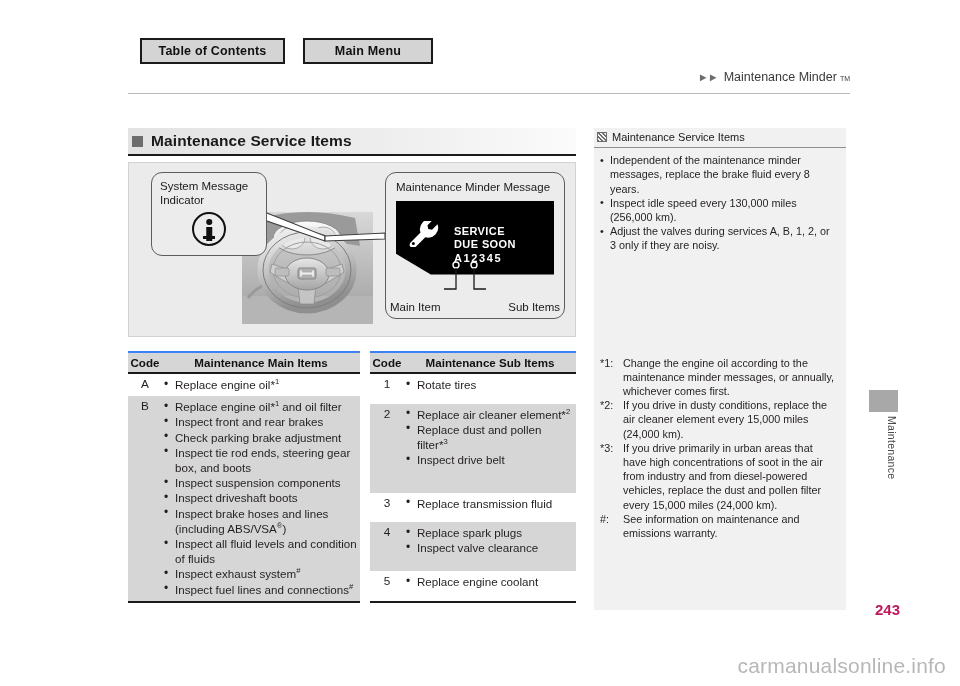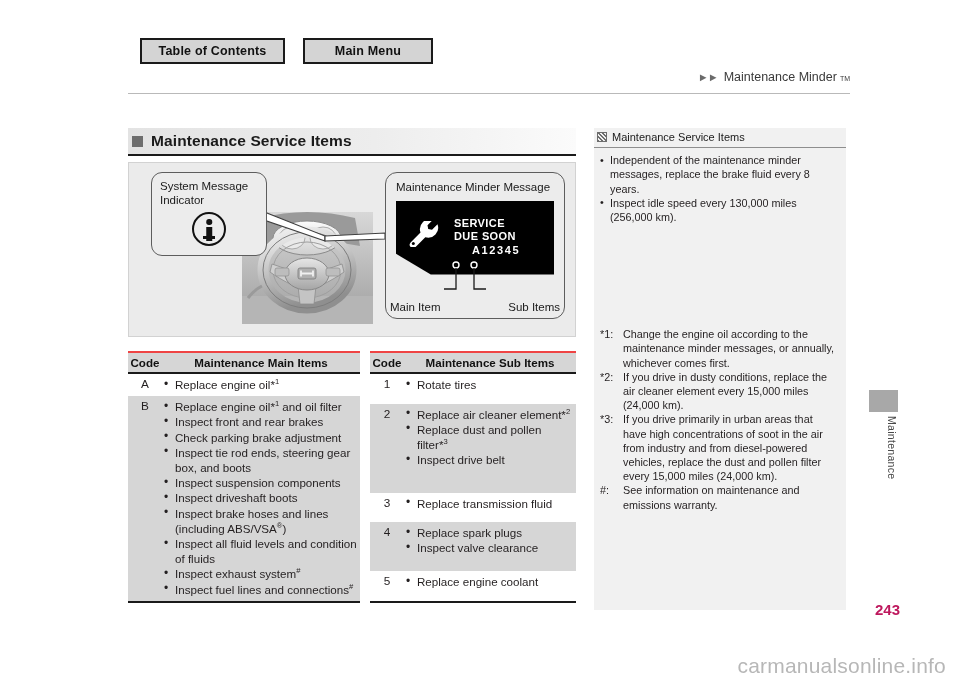--- a/index.html
+++ b/index.html
@@ -115,21 +115,20 @@
   }
   .callout-left {
     left: 22px; top: 9px;
     width: 116px; height: 84px;
     padding: 7px 8px;
   }
   .callout-right {
     left: 256px; top: 9px;
     width: 180px; height: 147px;
     padding: 8px 10px;
-    border-radius: 12px;
   }
   .callout-title {
     font-size: 11.5px;
     line-height: 13.5px;
     color: #1a1a1a;
   }
 
   .info-badge {
     width: 34px; height: 34px;
     border-radius: 50%;
@@ -170,29 +169,29 @@
     clip-path: polygon(0 0, 100% 0, 100% 100%, 22% 100%, 0 72%);
   }
   .mid-wrench {
     position: absolute;
     left: 12px; top: 20px;
     width: 32px; height: 26px;
     color: #fff;
   }
   .mid-text {
     position: absolute;
-    left: 58px; top: 16px;
+    left: 58px; top: 24px;
     color: #fff;
     font-size: 11px;
     font-weight: bold;
     line-height: 13.5px;
     letter-spacing: .4px;
     font-family: "Liberation Sans", sans-serif;
   }
-  .mid-code { letter-spacing: 1.6px; margin-left: 18px; }
+  .mid-code { letter-spacing: 1.6px; }
   .lbl-row {
     position: absolute;
     left: 4px; bottom: 5px;
     width: 170px;
     display: flex;
     justify-content: space-between;
     font-size: 11.5px;
     color: #1a1a1a;
   }
 
@@ -218,21 +217,21 @@
     display: flex;
     gap: 10px;
     margin-top: 14px;
   }
   .tbl { border-collapse: collapse; font-size: 11.6px; }
   .tbl.main  { width: 232px; }
   .tbl.sub   { width: 206px; }
 
   .tbl thead th {
     background: #d6d6d6;
-    border-top: 2px solid #ef4444;
+    border-top: 2px solid #3b82f6;
     border-bottom: 2px solid #1a1a1a;
     font-size: 11.6px;
     font-weight: bold;
     padding: 3px 0;
     color: #111;
   }
   .tbl thead th.code-h { width: 34px; }
 
   .tbl tbody td {
     padding: 3px 2px 4px 2px;
@@ -570,20 +569,21 @@
 <div class="side">
   <div class="side-head">
     <span class="glyph"></span>
     <span class="t">Maintenance Service Items</span>
   </div>
 
   <div class="side-body">
     <ul>
       <li>Independent of the maintenance minder messages, replace the brake fluid every 8 years.</li>
       <li>Inspect idle speed every 130,000 miles (256,000 km).</li>
+      <li>Adjust the valves during services A, B, 1, 2, or 3 only if they are noisy.</li>
     </ul>
   </div>
 
   <div class="footnotes">
     <div class="fn-row">
       <span class="fn-key">*1:</span>
       <span class="fn-txt">Change the engine oil according to the maintenance minder messages, or annually, whichever comes first.</span>
     </div>
     <div class="fn-row">
       <span class="fn-key">*2:</span>

